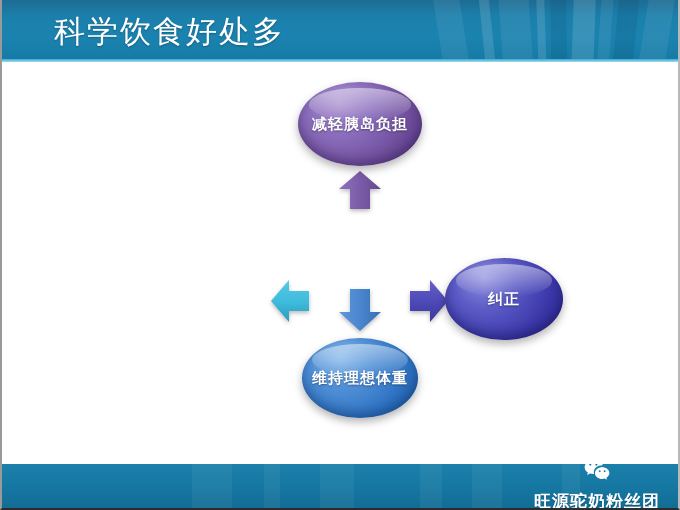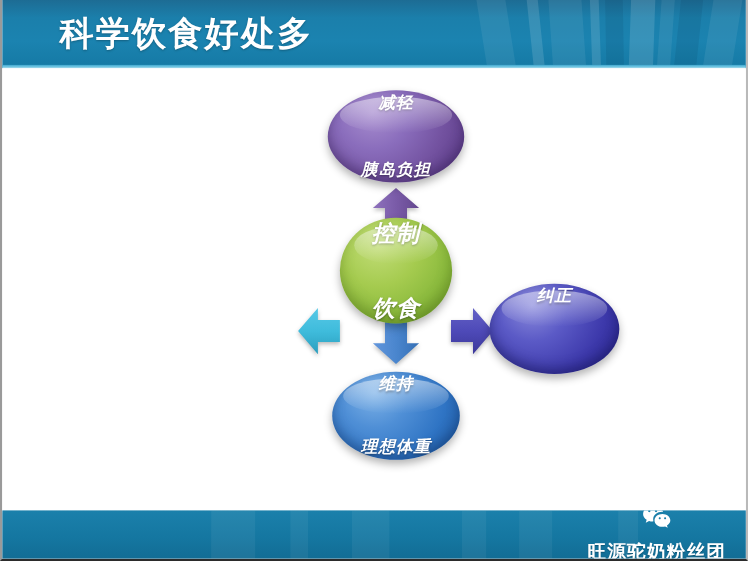--- a/index.html
+++ b/index.html
@@ -32,42 +32,41 @@
     transform-origin:50% 0%;
   }
   .header .ray.soft{background:rgba(255,255,255,0.07);}
   .header .ray.dark{background:rgba(0,40,70,0.10);}
   .header-underline{
     position:absolute;left:0;bottom:0;width:100%;height:3px;
     background:linear-gradient(180deg,#3fa8cf 0%,#6fc4e0 55%,#a9dced 100%);
   }
   .header-title{
     position:absolute;left:52px;top:12px;
-    font-size:31px;line-height:38px;font-weight:700;
+    font-size:31px;line-height:38px;font-weight:400;
     color:#ffffff;letter-spacing:2px;
     text-shadow:0 1px 2px rgba(0,0,0,.28);
     white-space:nowrap;
   }
 
   
   .canvas{
     position:absolute;left:0;top:62px;width:680px;height:404px;
     background:#ffffff;
   }
 
   
   .node{
     position:absolute;
-    display:flex;flex-direction:column;
-    align-items:center;justify-content:space-between;
+    display:flex;flex-direction:row;
+    align-items:center;justify-content:center;
     color:#ffffff;text-align:center;
     font-weight:700;letter-spacing:1px;
     text-shadow:0 1px 2px rgba(0,0,0,.38);
     box-sizing:border-box;
-    font-style:italic;
   }
   .node .ln{display:block;white-space:nowrap;}
 
   
   .node::before{
     content:"";position:absolute;
     left:9%;top:7%;width:82%;height:40%;
     border-radius:50%/50%;
     background:linear-gradient(180deg,rgba(255,255,255,.48),rgba(255,255,255,0));
     pointer-events:none;
@@ -237,24 +236,20 @@
       <div class="node node-right">
         <span class="ln">纠正</span>
       </div>
 
       <div class="node node-bottom">
         <span class="ln">维持</span>
         <span class="ln">理想体重</span>
       </div>
 
 
-      <div class="node node-center">
-        <span class="ln">控制</span>
-        <span class="ln">饮食</span>
-      </div>
 
     </div>
   </div>
 
   <div class="footer">
     <div class="fray" style="left:190px;width:40px;"></div>
     <div class="fray" style="left:262px;width:16px;"></div>
     <div class="fray" style="left:318px;width:34px;"></div>
     <div class="fray" style="left:418px;width:22px;"></div>
     <div class="fray" style="left:470px;width:30px;"></div>

